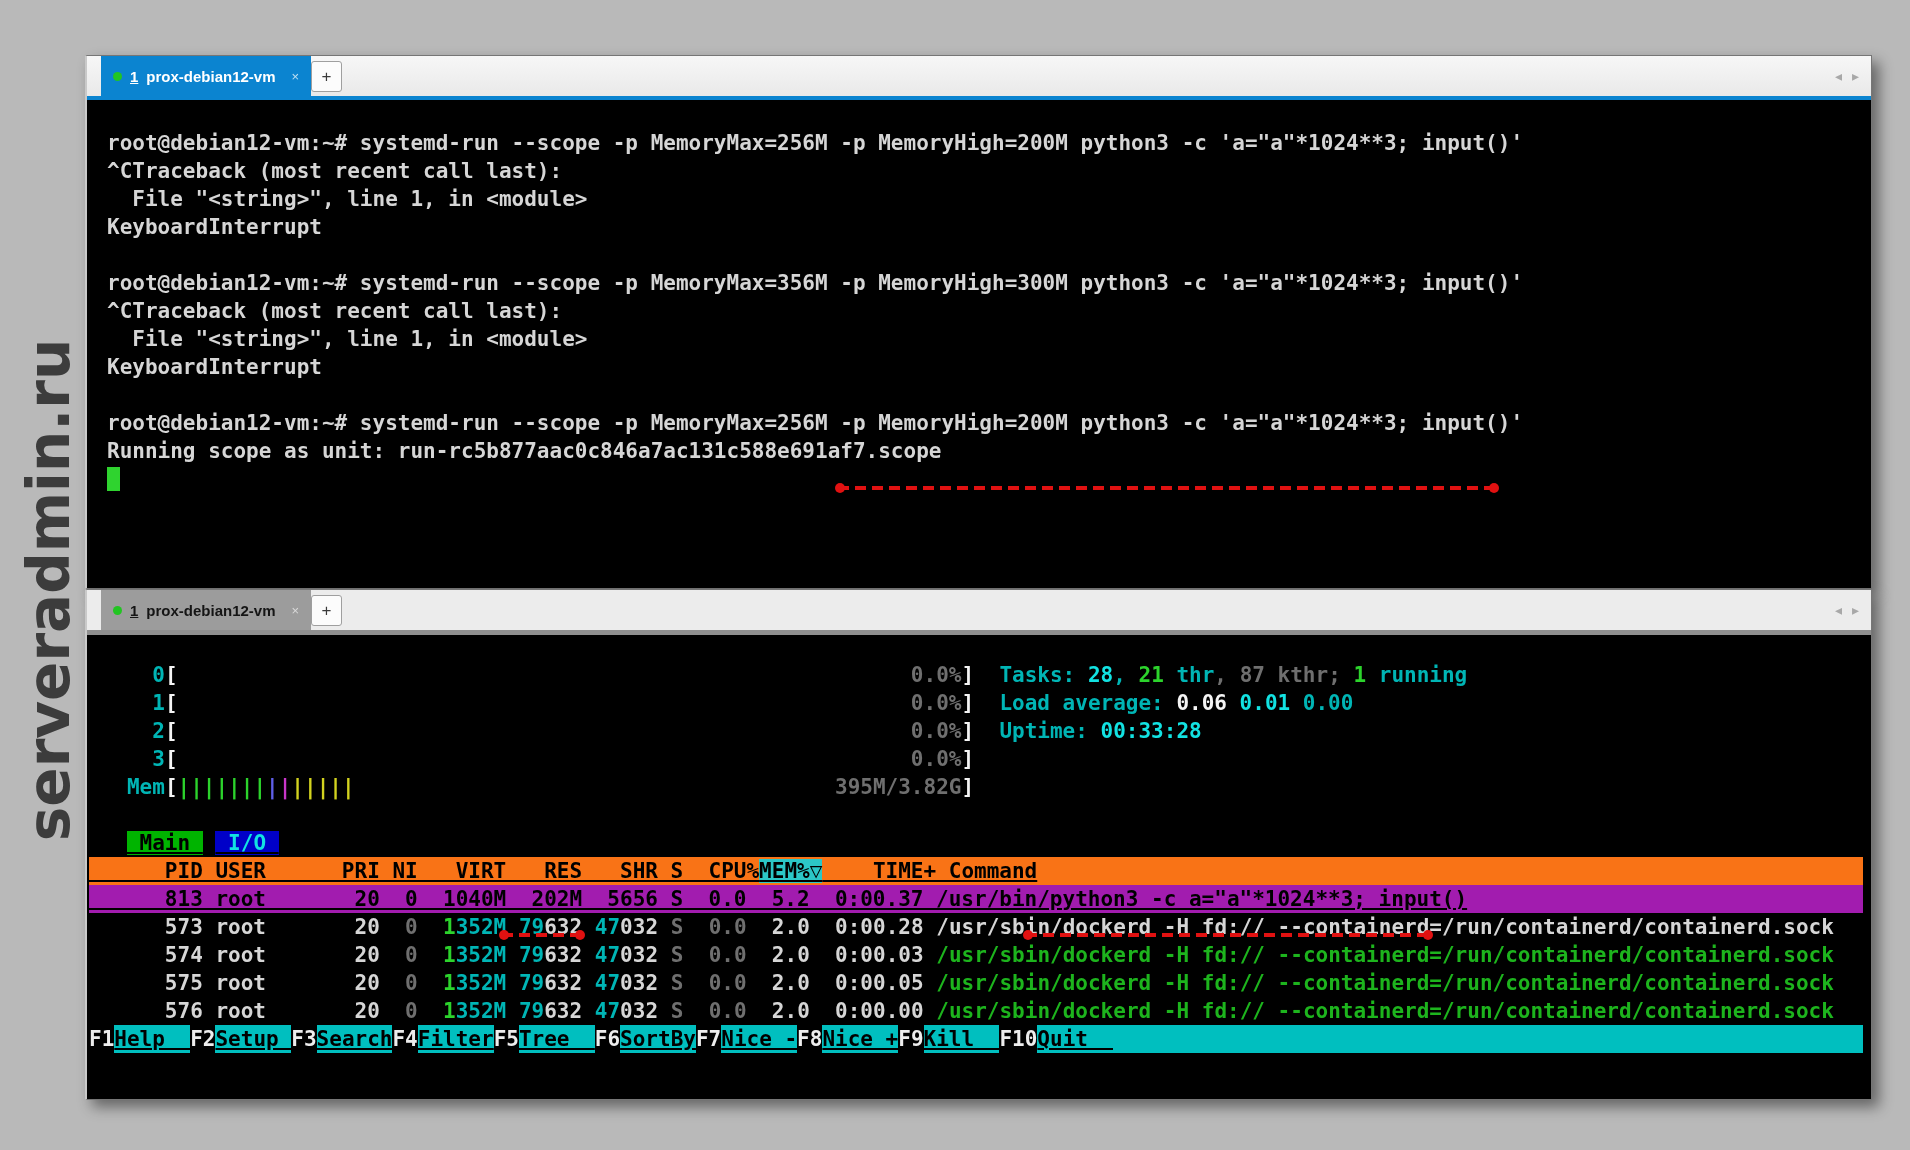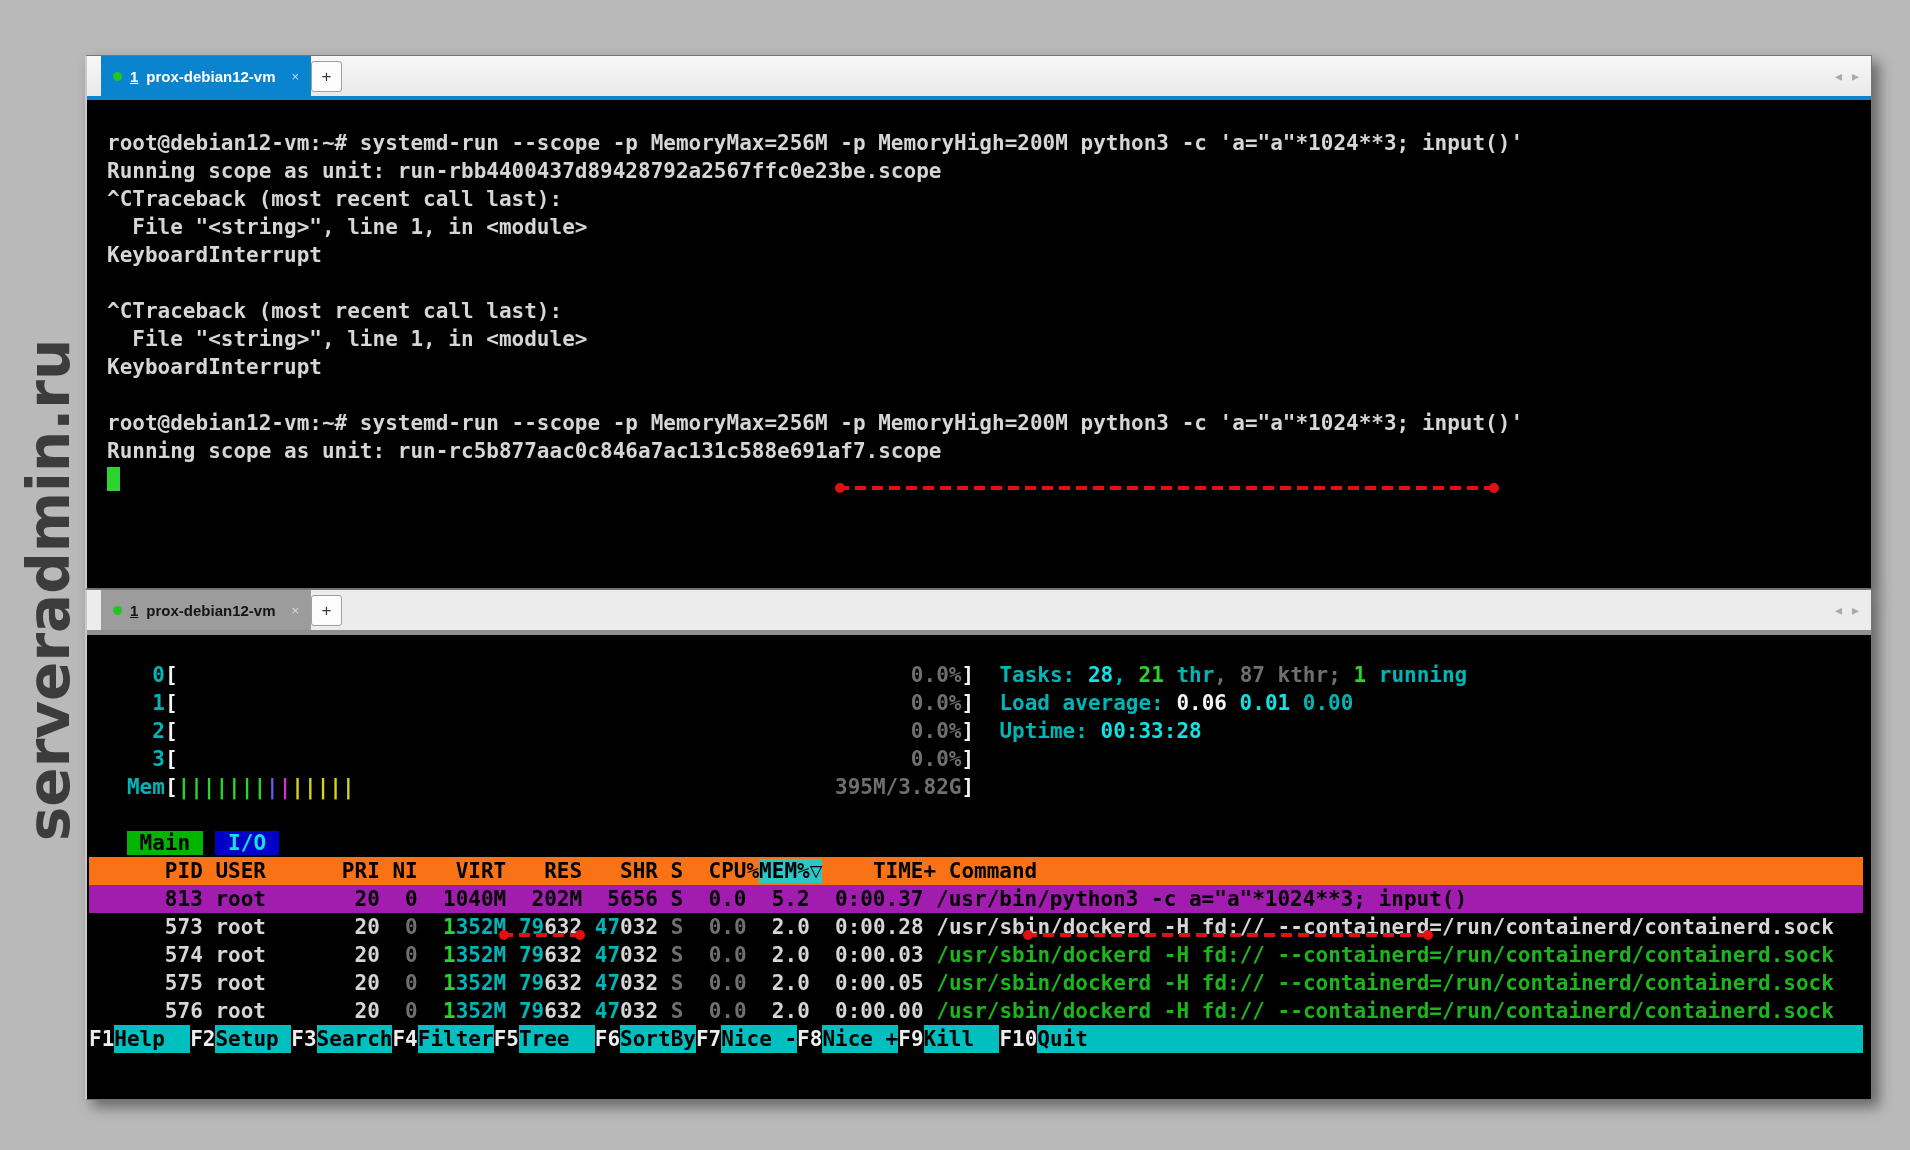--- a/index.html
+++ b/index.html
@@ -55,21 +55,21 @@
     color:#a8a8a8;font-size:14px;
   }
   
   .term{
     position:absolute;left:0;right:0;bottom:0;background:#000;
     font-family:"DejaVu Sans Mono", monospace;
     font-size:21px;line-height:28px;font-weight:bold;
     overflow:hidden;
   }
   #term1{top:44px;padding:29px 0 0 20px;}
-  #term2{top:45px;padding:26px 8px 0 2px;}
+  #term2{top:45px;padding:26px 8px 0 2px;text-decoration:underline;}
   .tl{white-space:pre;height:28px;color:#d6d6d6;}
   
   .fg-t{color:#d6d6d6;}
   .fg-w{color:#f4f4f4;}
   .fg-cy{color:#00b5b5;}
   .fg-cyb{color:#12e2e2;}
   .fg-g{color:#1db41d;}
   .fg-gb{color:#2cd32c;}
   .fg-y{color:#d3d31f;}
   .fg-r{color:#c81818;}
@@ -119,25 +119,25 @@
     <div class="newtab">
       <span>+</span>
     </div>
     <div class="navarrows">
       <span>◂</span>
       <span>▸</span>
     </div>
   </div>
   <div class="term" id="term1">
       <div class="tl"><span class="fg-t">root@debian12-vm:~# systemd-run --scope -p MemoryMax=256M -p MemoryHigh=200M python3 -c 'a="a"*1024**3; input()'</span></div>
-      <div class="tl"><span class="fg-t">Running scope as unit: run-rbb4400437d89428792a2567ffc0e23be.scope</span></div>
       <div class="tl"><span class="fg-t">^CTraceback (most recent call last):</span></div>
       <div class="tl"><span class="fg-t">  File "&lt;string&gt;", line 1, in &lt;module&gt;</span></div>
       <div class="tl"><span class="fg-t">KeyboardInterrupt</span></div>
       <div class="tl"><span class="fg-t"></span></div>
+      <div class="tl"><span class="fg-t">root@debian12-vm:~# systemd-run --scope -p MemoryMax=356M -p MemoryHigh=300M python3 -c 'a="a"*1024**3; input()'</span></div>
       <div class="tl"><span class="fg-t">^CTraceback (most recent call last):</span></div>
       <div class="tl"><span class="fg-t">  File "&lt;string&gt;", line 1, in &lt;module&gt;</span></div>
       <div class="tl"><span class="fg-t">KeyboardInterrupt</span></div>
       <div class="tl"><span class="fg-t"></span></div>
       <div class="tl"><span class="fg-t">root@debian12-vm:~# systemd-run --scope -p MemoryMax=256M -p MemoryHigh=200M python3 -c 'a="a"*1024**3; input()'</span></div>
       <div class="tl"><span class="fg-t">Running scope as unit: run-rc5b877aac0c846a7ac131c588e691af7.scope</span></div>
       <div class="tl"><span class="fg-t bg-cur"> </span></div>
     </div>
 </div>
 

